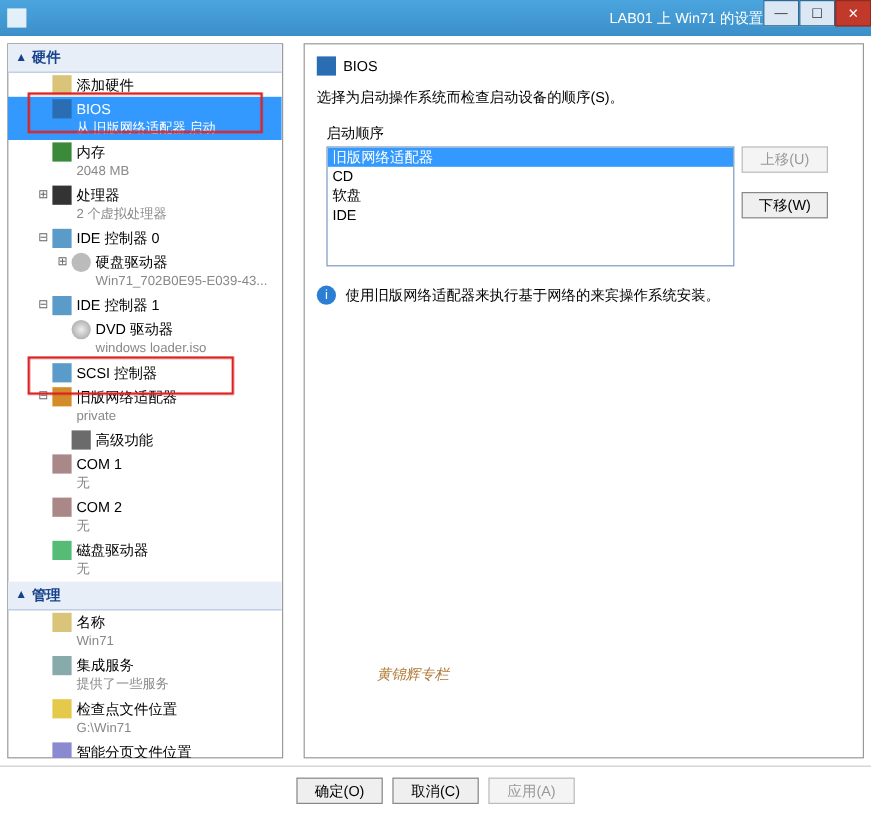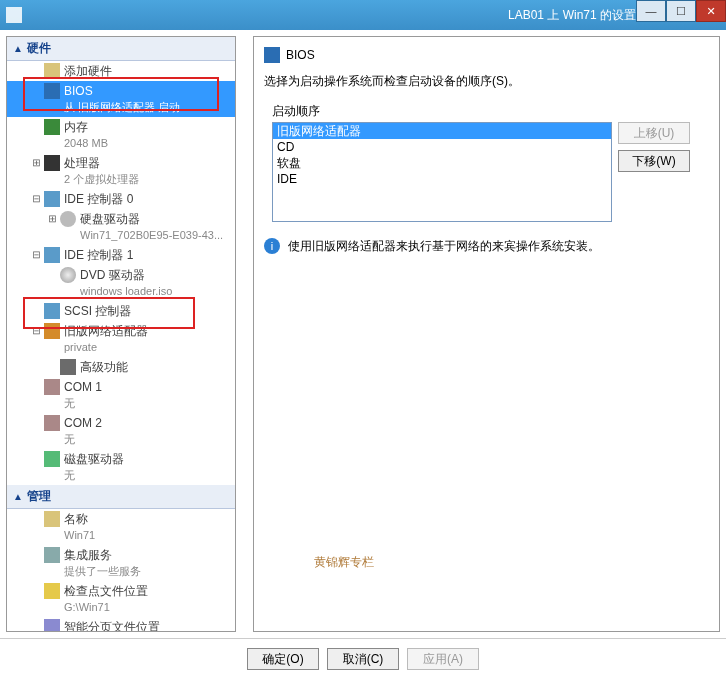--- a/index.html
+++ b/index.html
@@ -14,21 +14,21 @@
 .leftpane{width:230px;border:1px solid #999;position:relative}
 .splitter{width:5px;cursor:col-resize}
 .rightpane{flex:1;border:1px solid #999;padding:10px;position:relative}
 .section-hdr{background:#e8eef7;border-bottom:1px solid #b8c6de;padding:3px 6px;display:flex;align-items:center;gap:4px;font-weight:bold;color:#15428b}
 .section-hdr .arrow{color:#15428b;font-size:10px}
 .tree{overflow:auto;height:calc(100% - 0px)}
 .titem{display:flex;align-items:flex-start;padding:2px 0;cursor:default;line-height:16px}
 .titem .exp{width:15px;text-align:center;color:#666;font-size:10px}
 .titem .ticon{width:16px;height:16px;margin-right:4px;display:inline-block;flex-shrink:0}
 .titem .body{display:flex;flex-direction:column}
-.titem .lbl{color:#404040}
+.titem .lbl{color:#000000}
 .titem .sub{color:#888;font-size:11px}
 .titem.sel{background:#3399ff;color:#fff}
 .titem.sel .lbl,.titem.sel .sub{color:#fff}
 .ind1{padding-left:22px}
 .ind2{padding-left:38px}
 .redbox{position:absolute;border:2px solid #d22;pointer-events:none}
 .i-bios{background:#2a6db3}
 .i-mem{background:#3a8a3a}
 .i-cpu{background:#333}
 .i-ide{background:#5a9bc9}
@@ -46,26 +46,26 @@
 .i-add{background:#d9c47a}
 .r-title{display:flex;align-items:center;gap:6px;margin-bottom:10px}
 .r-title .ticon{width:16px;height:16px;display:inline-block}
 .r-desc{margin:8px 0 13px}
 .r-group{margin-left:8px}
 .r-group-label{margin-bottom:2px}
 .r-group-row{display:flex;gap:6px;align-items:flex-start}
 .bootlist{width:340px;height:100px;border:1px solid #7a9ac0;background:#fff;overflow:auto}
 .bootlist div{padding:0 4px;font-size:12px;line-height:16px}
 .bootlist .bsel{background:#3399ff;color:#fff}
-.side-btns{display:flex;flex-direction:column;gap:6px}
+.side-btns{display:flex;flex-direction:column;gap:16px}
 .btn{min-width:72px;height:22px;border:1px solid #888;background:#efefef;cursor:default;text-align:center;line-height:20px}
 .btn.disabled{color:#999;border-color:#bbb;background:#f4f4f4}
 .info-row{display:flex;gap:8px;margin-top:16px;align-items:flex-start}
 .info-ico{width:16px;height:16px;border-radius:50%;background:#2a7fd4;color:#fff;font-size:11px;text-align:center;line-height:16px;flex-shrink:0}
-.watermark{position:absolute;left:60px;bottom:60px;color:#b07b3a;font-family:serif;font-size:18px;}
+.watermark{position:absolute;left:60px;bottom:60px;color:#b07b3a;font-family:serif;font-size:18px;font-style:italic}
 .watermark a{color:#b07b3a;text-decoration:underline}
 .footer{height:40px;display:flex;align-items:center;justify-content:center;gap:8px;padding:0 12px;border-top:1px solid #ccc}
 </style>
 </head>
 <body>
 
 <div class="titlebar">
   <span class="title-icon"></span>
   <span class="title-text">LAB01 上 Win71 的设置</span>
   <div class="winbtns">

